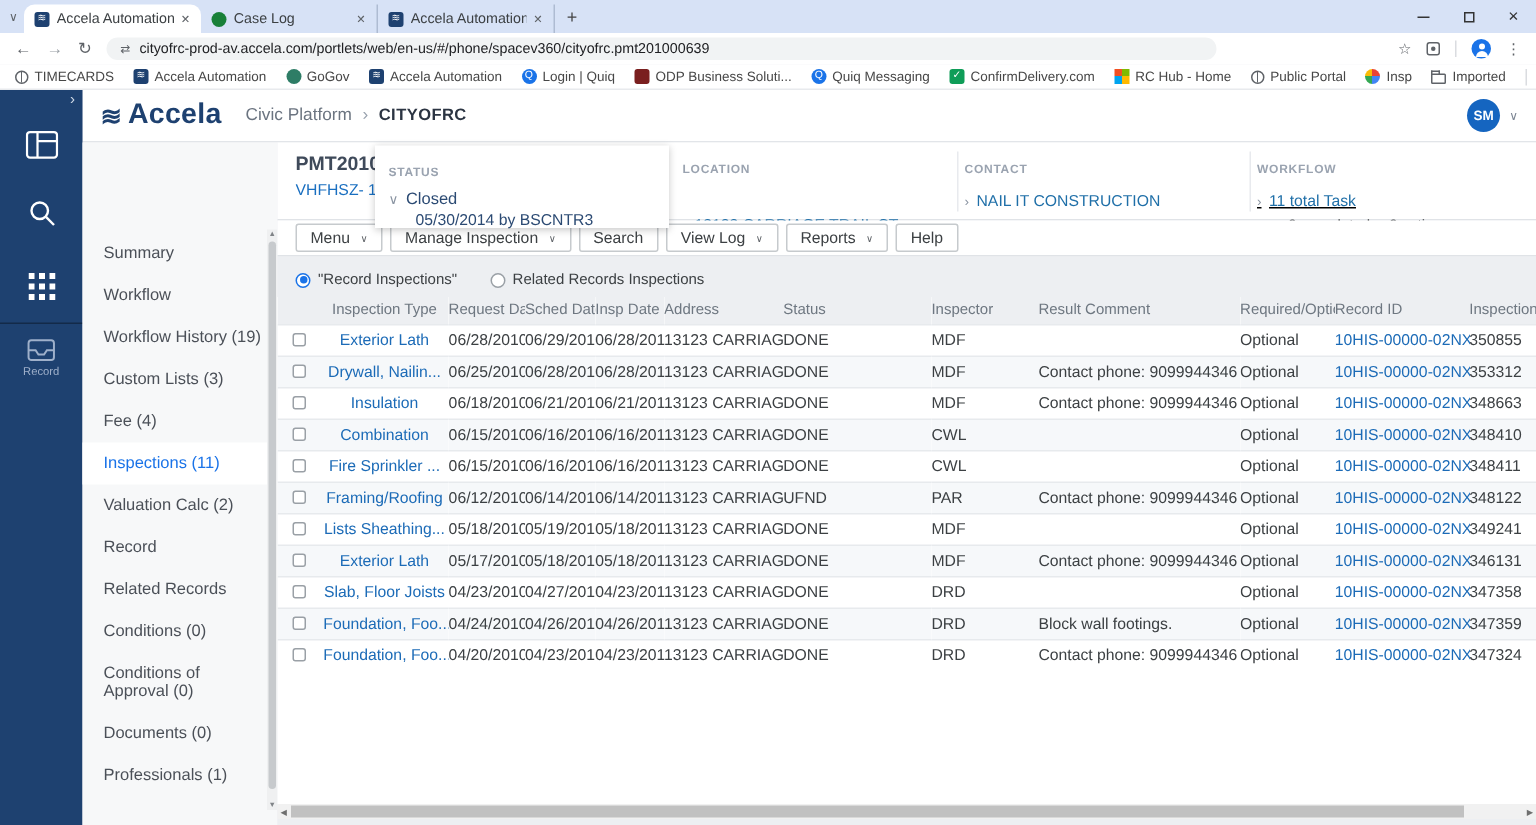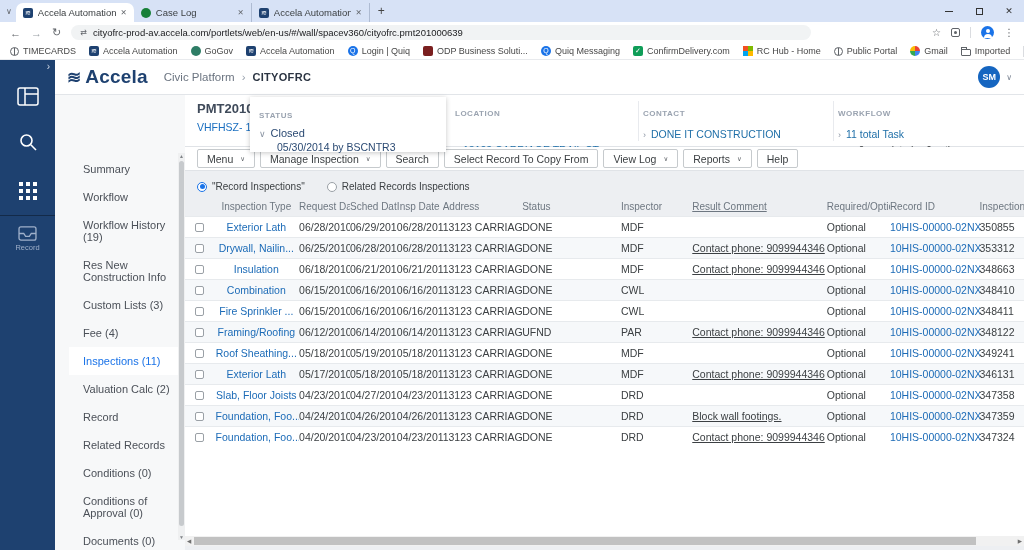--- a/index.html
+++ b/index.html
@@ -71,21 +71,21 @@
 
   
   .rail { position:absolute; top:60px; left:0; width:55px; bottom:0; background:#1e4170; }
   .rail-expand { position:absolute; top:1px; right:5px; color:#cfd8e6; font-size:10px; }
   .rail-ic { position:absolute; left:0; width:55px; display:flex; justify-content:center; }
   .rail-divider { position:absolute; top:155px; left:0; width:55px; border-top:1px solid rgba(0,0,0,.35); }
   .rail-item { position:absolute; left:0; width:55px; text-align:center; color:#9fb0ca; font-size:7.5px; line-height:9px; }
   .rail-tile { position:absolute; left:4px; top:207px; width:47px; border:1px solid #fff; border-radius:2px; text-align:center; color:#fff; font-size:7.5px; line-height:9px; padding:5px 0 6px; }
 
   
-  .subnav { position:absolute; top:95px; left:55px; width:130px; bottom:0; background:#f7f8f9;padding-left:14px; }
+  .subnav { position:absolute; top:95px; left:55px; width:130px; bottom:0; background:#f7f8f9; }
   .subnav-list { padding-top:60px; }
   .nav-item { font-size:11px; color:#4b5058; padding:8px 6px 8px 14px; cursor:default; }
   .nav-item.active { background:#fff; color:#1a73e8; }
   .subnav-sb { position:absolute; top:58px; right:0; bottom:10px; width:7px; background:#eff0f1; }
   .subnav-sb .thumb { position:absolute; top:8px; bottom:14px; left:1px; width:5px; background:#c7cacd; border-radius:3px; }
   .subnav-sb .arr { position:absolute; left:0; width:7px; text-align:center; font-size:5px; color:#808488; }
   .subnav-sb .arr.up { top:0; } .subnav-sb .arr.dn { bottom:0; }
 
   
   .content { position:absolute; top:95px; left:185px; right:0; bottom:0; background:#edeff2; }
@@ -124,21 +124,21 @@
   tbody tr:nth-child(even) td { background:#f6f8fa; }
   td.link { color:#1c6bb7; }
   th:nth-child(1), td:nth-child(1){ width:30px; }
   th:nth-child(2), td:nth-child(2){ width:82px;text-align:center; }
   th:nth-child(3), td:nth-child(3){ width:50px; }
   th:nth-child(4), td:nth-child(4){ width:46px; }
   th:nth-child(5), td:nth-child(5){ width:45px; }
   th:nth-child(6), td:nth-child(6){ width:78px; }
   th:nth-child(7), td:nth-child(7){ width:97px; }
   th:nth-child(8), td:nth-child(8){ width:70px; }
-  th:nth-child(9), td:nth-child(9){ width:132px;text-decoration:underline; }
+  th:nth-child(9), td:nth-child(9){ width:132px; }
   th:nth-child(10), td:nth-child(10){ width:62px; }
   th:nth-child(11), td:nth-child(11){ width:88px; }
   th:nth-child(12), td:nth-child(12){ width:74px; }
   .cb { display:inline-block; width:9px; height:9px; border:1px solid #9aa0a6; border-radius:2px; background:#fff; margin-left:10px; vertical-align:middle; }
 
   .hscroll { position:absolute; left:0; right:0; bottom:4px; height:10px; background:#f1f1f1; z-index:2; }
   .hscroll .thumb { position:absolute; left:9px; top:1px; height:8px; width:782px; background:#c1c1c1; }
   .hscroll .arr { position:absolute; top:2px; font-size:5.5px; color:#6f6f6f; }
   .hscroll .arr.l { left:2px; } .hscroll .arr.r { right:2px; }
 
@@ -181,21 +181,21 @@
         </span>
     </div>
   </div>
 
   <div class="urlbar">
     <span class="navic">←</span>
     <span class="navic dim">→</span>
     <span class="navic">↻</span>
     <div class="urlpill">
       <span class="pillic">⇄</span>
-      <span>cityofrc-prod-av.accela.com/portlets/web/en-us/#/wall/spacev360/cityofrc.pmt201000639</span>
+      <span>cityofrc-prod-av.accela.com/portlets/web/en-us/#/phone/spacev360/cityofrc.pmt201000639</span>
     </div>
     <div class="urlbar-right">
       <span class="star">☆</span>
       <span class="ext-ic"></span>
       <span class="vdiv"></span>
       <span class="profile"></span>
       <span class="kebab">⋮</span>
     </div>
   </div>
 
@@ -236,21 +236,21 @@
         <span class="bm">
           <span class="fav fav-microsoft"></span>
           <span class="bm-label">RC Hub - Home</span>
         </span>
         <span class="bm">
           <span class="fav fav-globe"></span>
           <span class="bm-label">Public Portal</span>
         </span>
         <span class="bm">
           <span class="fav fav-gmail"></span>
-          <span class="bm-label">Gmail</span>
+          <span class="bm-label">Insp</span>
         </span>
         <span class="bm">
           <span class="fav fav-folder"></span>
           <span class="bm-label">Imported</span>
         </span>
       </span>
     <span class="bm-right">
       <span class="vdiv"></span>
 
     </span>
@@ -316,21 +316,20 @@
         </svg>
       <span>Record</span>
     </span>
   </div>
 
   <div class="subnav">
     <div id="subnav-list" class="subnav-list">
         <div class="nav-item">Summary</div>
         <div class="nav-item">Workflow</div>
         <div class="nav-item">Workflow History (19)</div>
-        <div class="nav-item">Res New Construction Info</div>
         <div class="nav-item">Custom Lists (3)</div>
         <div class="nav-item">Fee (4)</div>
         <div class="nav-item active">Inspections (11)</div>
         <div class="nav-item">Valuation Calc (2)</div>
         <div class="nav-item">Record</div>
         <div class="nav-item">Related Records</div>
         <div class="nav-item">Conditions (0)</div>
         <div class="nav-item">Conditions of Approval (0)</div>
         <div class="nav-item">Documents (0)</div>
         <div class="nav-item">Professionals (1)</div>
@@ -357,49 +356,46 @@
       </div>
 
       <div class="rb-block" style="left:270px;">
         <span class="rb-label">LOCATION</span>
         <div style="margin-top:20px;"><span class="rb-chev">›</span><span class="rb-linkval">13123 CARRIAGE TRAIL CT</span></div>
         <div class="row2">CA</div>
       </div>
 
       <div class="rb-block" style="left:458px;">
         <span class="rb-label">CONTACT</span>
-        <div style="margin-top:4px;"><span class="rb-chev">›</span><span class="rb-linkval">DONE IT CONSTRUCTION</span></div>
+        <div style="margin-top:4px;"><span class="rb-chev">›</span><span class="rb-linkval">NAIL IT CONSTRUCTION</span></div>
       </div>
 
       <div class="rb-block" style="left:653px;">
         <span class="rb-label">WORKFLOW</span>
-        <div style="margin-top:4px;"><span class="rb-chev">›</span><span class="rb-linkval">11 total Task</span></div>
+        <div style="margin-top:4px;text-decoration:underline;"><span class="rb-chev">›</span><span class="rb-linkval">11 total Task</span></div>
         <div class="wf-counts">
           <span class="dot-full">●</span>
           <span>0 completed</span>
           <span class="dot-empty">○</span>
           <span>0 active</span>
         </div>
       </div>
     </div>
 
     <div id="toolbar-btns" class="toolbar">
         <button class="tbtn">
           <span>Menu</span>
           <span class="chev">∨</span>
         </button>
         <button class="tbtn">
           <span>Manage Inspection</span>
           <span class="chev">∨</span>
         </button>
         <button class="tbtn">
           <span>Search</span>
-        </button>
-        <button class="tbtn">
-          <span>Select Record To Copy From</span>
         </button>
         <button class="tbtn">
           <span>View Log</span>
           <span class="chev">∨</span>
         </button>
         <button class="tbtn">
           <span>Reports</span>
           <span class="chev">∨</span>
         </button>
         <button class="tbtn">
@@ -516,21 +512,21 @@
               <td>13123 CARRIAGE ...</td>
               <td>UFND</td>
               <td>PAR</td>
               <td>Contact phone: 9099944346</td>
               <td>Optional</td>
               <td class="link">10HIS-00000-02NX2</td>
               <td>348122</td>
             </tr>
             <tr>
               <td><span class="cb"></span></td>
-              <td class="link">Roof Sheathing...</td>
+              <td class="link">Lists Sheathing...</td>
               <td>05/18/2010</td>
               <td>05/19/2010</td>
               <td>05/18/2010</td>
               <td>13123 CARRIAGE ...</td>
               <td>DONE</td>
               <td>MDF</td>
               <td></td>
               <td>Optional</td>
               <td class="link">10HIS-00000-02NX2</td>
               <td>349241</td>

